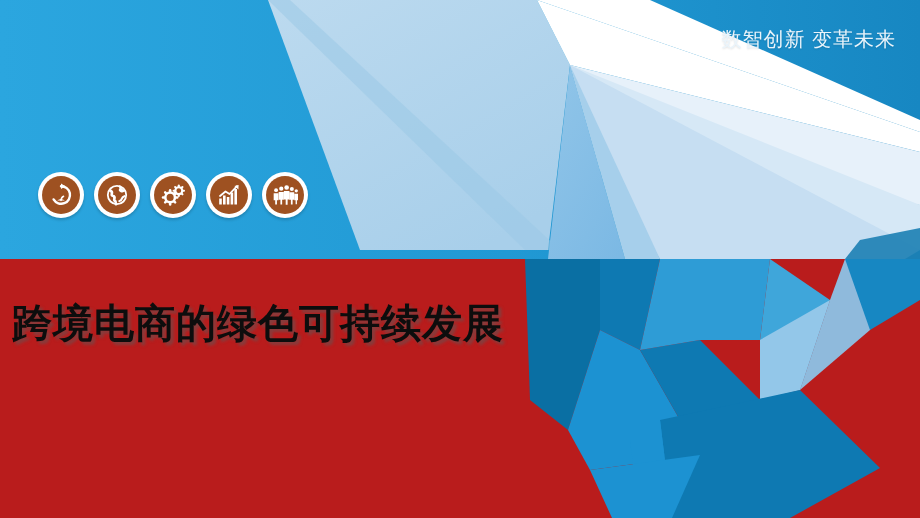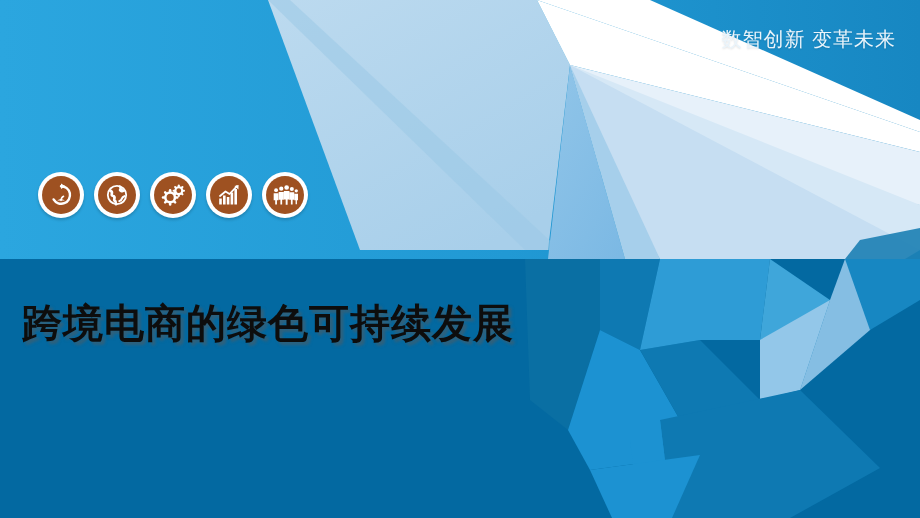--- a/index.html
+++ b/index.html
@@ -8,21 +8,21 @@
     background: #ffffff;
   }
   body {
     font-family: "Liberation Sans", "DejaVu Sans", sans-serif;
   }
   #slide {
     position: relative;
     width: 920px;
     height: 518px;
     overflow: hidden;
-    background: #0369a1;
+    background: #b91c1c;
   }
   
   #bg-art {
     position: absolute;
     left: 0; top: 0;
     width: 920px;
     height: 518px;
     display: block;
   }
   
@@ -65,21 +65,21 @@
     display: flex;
     align-items: center;
     justify-content: center;
   }
   .icon-badge .disc svg {
     display: block;
   }
   
   #title {
     position: absolute;
-    left: 22px;
+    left: 12px;
     top: 296px;
     font-size: 40px;
     font-weight: bold;
     color: #0d0d0d;
     letter-spacing: 1px;
     white-space: nowrap;
     text-shadow: 3px 3px 3px rgba(90,90,90,0.55);
   }
 </style>
 </head>

